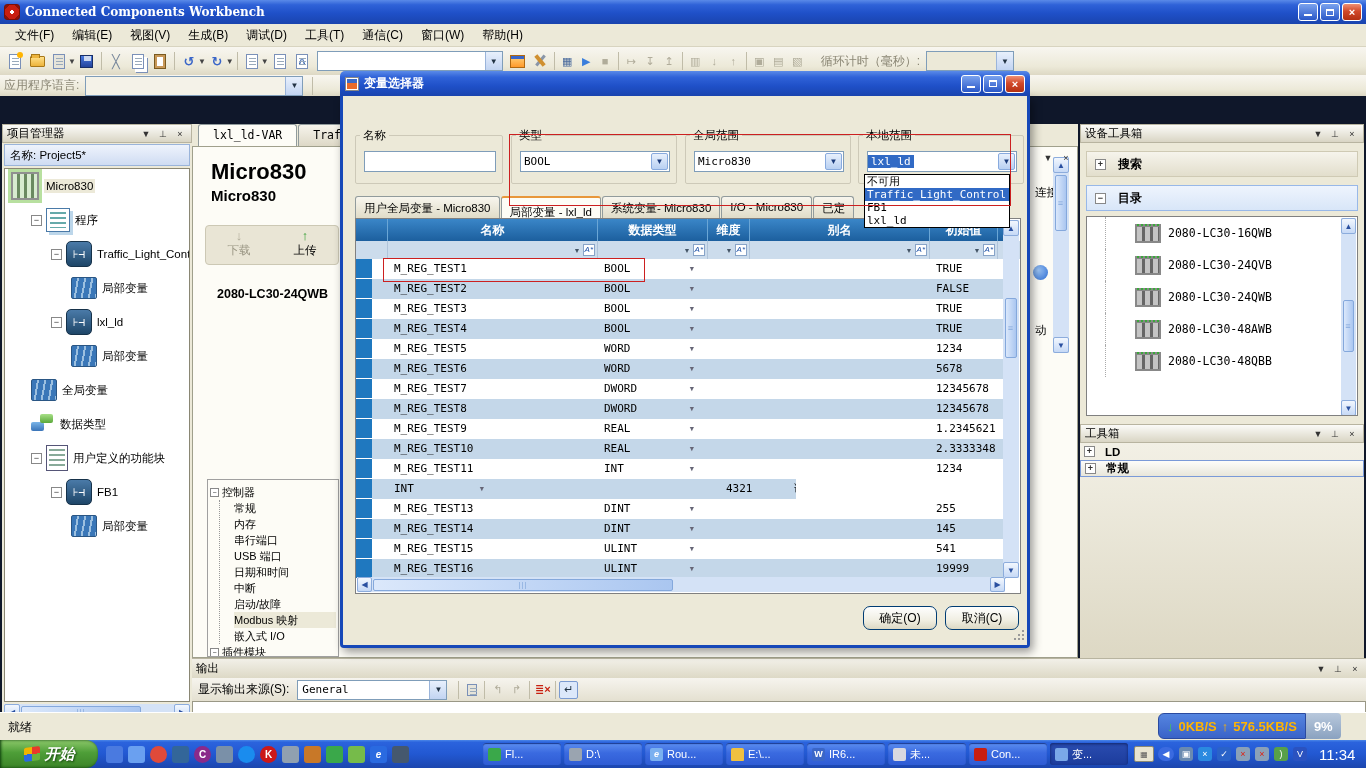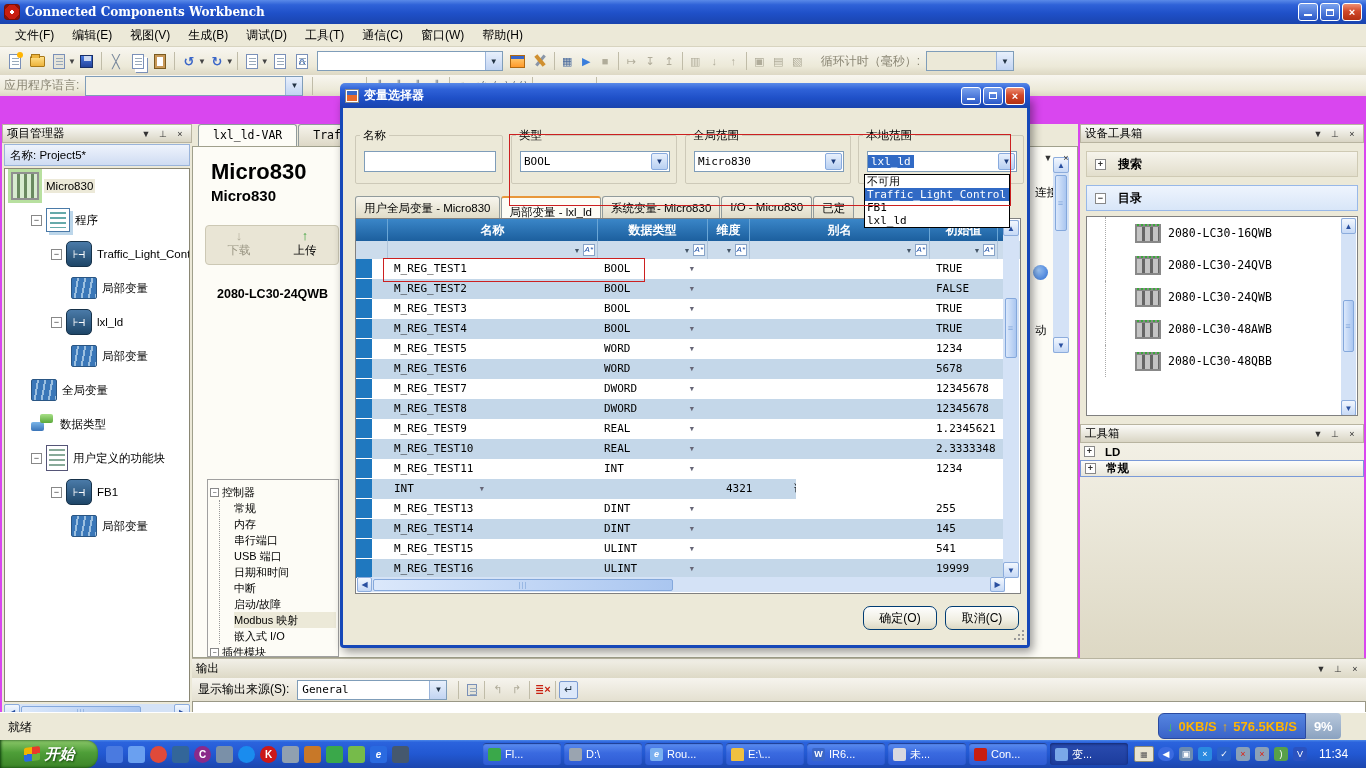--- a/index.html
+++ b/index.html
@@ -1,18 +1,18 @@
 <!DOCTYPE html>
 <html><head>
 <meta charset="utf-8">
 <style>
   * { margin:0; padding:0; box-sizing:border-box; }
   html,body { width:1366px; height:768px; overflow:hidden; }
   body { font-family:"Liberation Sans","DejaVu Sans",sans-serif; font-size:12px; color:#000; }
-  #screen { position:relative; width:1366px; height:768px; background:#d946ef; overflow:hidden;text-decoration:underline; }
+  #screen { position:relative; width:1366px; height:768px; background:#0f172a; overflow:hidden;text-decoration:underline; }
   .abs { position:absolute; }
   .mono { font-family:"DejaVu Sans Mono","Liberation Mono",monospace; }
 
   
   #titlebar { left:0; top:0; width:1366px; height:24px;
     background:linear-gradient(180deg,#5a8ae8 0%,#2f62d8 20%,#1f50c8 55%,#1a44ae 100%);
     color:#fff; font-weight:bold; display:flex; align-items:center; padding:0 4px;
     font-family:"DejaVu Serif","Liberation Serif",serif; }
   .app-ico { width:16px; height:16px; border-radius:3px; margin-right:5px;
     background:radial-gradient(circle at 50% 50%, #fff 0 2px, #c81e10 2px 7px, #8a1208 7px);
@@ -168,28 +168,28 @@
     color:#fff; font-size:10px; font-weight:bold; }
   #taskbtns { display:flex; gap:3px; margin-left:66px; }
   .taskbtn { width:78px; height:22px; border-radius:3px; background:linear-gradient(#5c8ef0,#3a6ae0 45%,#2f5cd4);
     box-shadow:0 1px 1px #1a3a90 inset; display:flex; align-items:center; gap:4px; padding:0 5px; color:#fff; font-size:11px; white-space:nowrap; overflow:hidden; }
   .taskbtn.active { background:linear-gradient(#2a4cb0,#1c3c9c); box-shadow:0 1px 3px #102468 inset; }
   .wb-ico { width:13px; height:13px; flex:none; border-radius:2px; display:flex; align-items:center; justify-content:center; font-size:9px; font-weight:bold; }
   #kbd-ico { width:20px; height:16px; margin-left:6px; background:#e8e4d0; border:1px solid #8a8874; border-radius:2px;
     display:flex; align-items:center; justify-content:center; font-size:8px; color:#555; }
   #tray { margin-left:4px; display:flex; align-items:center; gap:5px; padding-right:8px; }
   .tr { width:14px; height:14px; display:flex; align-items:center; justify-content:center; font-size:10px; color:#fff; }
-  #clock { color:#fff; font-size:12px; margin-left:4px; }
+  #clock { color:#fff; font-size:15px; margin-left:4px; }
 
   
   #dialog { left:340px; top:96px; width:690px; height:552px; z-index:10;
     border:3px solid #1648b8; border-top:none; border-radius:0 0 4px 4px; background:#ece9d8; box-shadow:3px 4px 10px rgba(0,0,0,.4); }
   #dlg-title { position:absolute; left:-3px; top:-25px; width:690px; height:25px; border-radius:5px 5px 0 0;
     background:linear-gradient(180deg,#5a8ae8 0%,#2f62d8 25%,#1f50c8 60%,#1a44ae 100%);
-    color:#fff; font-weight:bold; display:flex; align-items:center; padding:0 5px;margin-top:12px; }
+    color:#fff; font-weight:bold; display:flex; align-items:center; padding:0 5px; }
   .dlg-ico { width:14px; height:14px; margin-right:5px; background:#fff; border:1px solid #888; position:relative; }
   .dlg-ico:before { content:""; position:absolute; inset:1px; background:linear-gradient(#3a6ac8 40%,#e86a2a 40%); }
   fieldset { position:absolute; border:1px solid #cdc9b8; border-radius:2px; height:56px; padding-top:8px; }
   fieldset legend { font-size:11.5px; padding:0 3px; margin-left:4px; }
   .xp-input { background:#fff; border:1px solid #7f9db9; height:21px; width:132px; margin-left:8px; font-size:11px; padding:2px 3px; }
   .xp-combo { background:#fff; border:1px solid #7f9db9; height:21px; display:flex; align-items:center; margin-left:8px; font-size:11.5px; }
   .xp-combo .val { padding:0 3px; font-family:"DejaVu Sans Mono",monospace; font-size:11px; }
   .xp-combo .val.hl { background:#316ac5; color:#fff; }
   .xp-combo .arr { margin-left:auto; width:17px; height:17px; margin-right:1px; border-radius:2px;
     background:linear-gradient(#e8f0fc,#b8d0f2); border:1px solid #88aade; color:#1a3a7a; font-size:8px;

